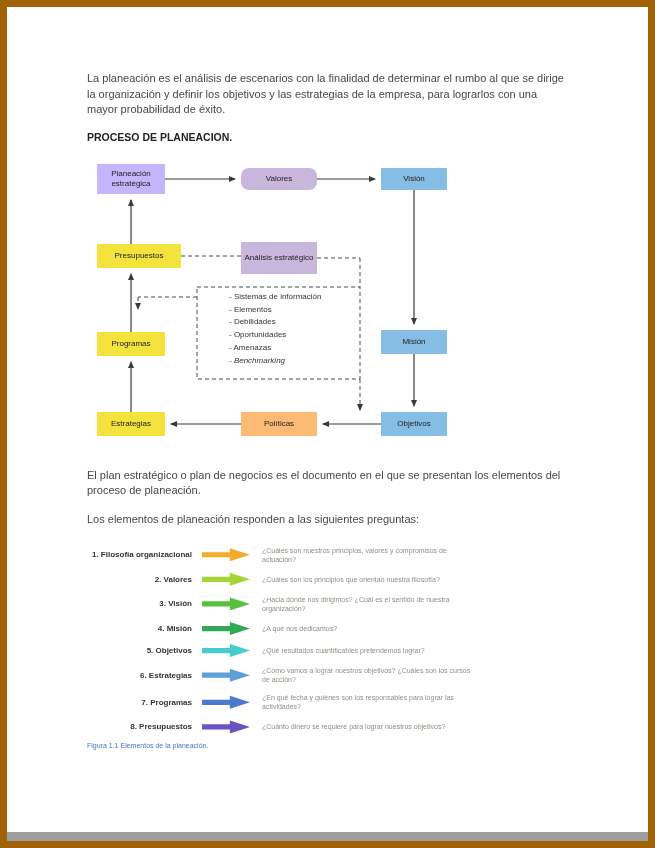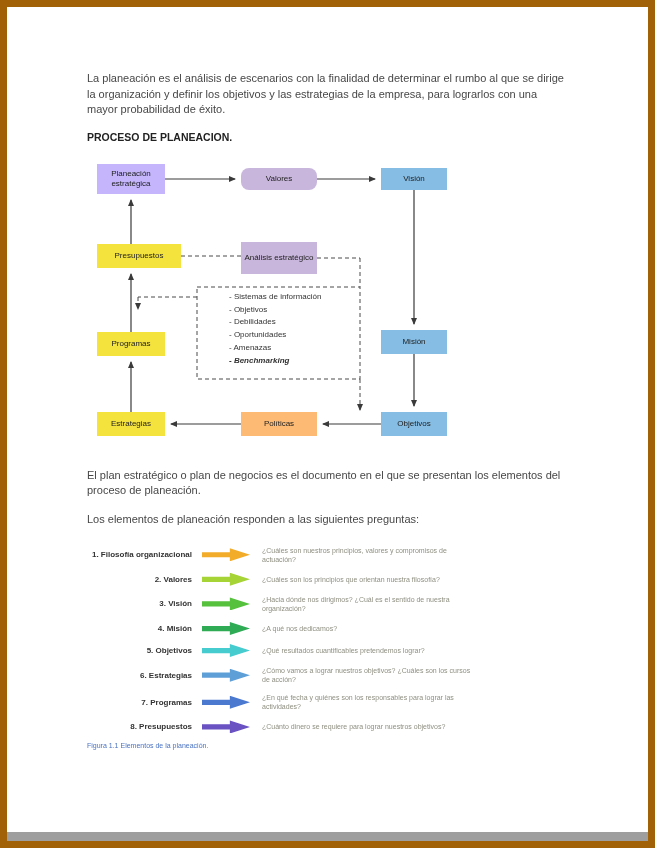--- a/index.html
+++ b/index.html
@@ -30,21 +30,21 @@
   .b4{left:149px;top:85px;width:76px;height:32px;}
   .b5{left:289px;top:173px;width:66px;height:24px;}
   .b6{left:5px;top:175px;width:68px;height:24px;}
   .b7{left:5px;top:255px;width:68px;height:24px;}
   .b8{left:149px;top:255px;width:76px;height:24px;}
   .b9{left:289px;top:255px;width:66px;height:24px;}
   .analysis-list{
     position:absolute;left:137px;top:134px;width:128px;margin:0;padding:0;
     list-style:none;font-size:8px;line-height:1.6;color:#333;
   }
-  .analysis-list li.italic{font-style:italic;font-weight:bold;}
+  .analysis-list li.italic{font-style:italic;}
   .elements{margin-top:18px;}
   .el-row{display:flex;align-items:center;margin-bottom:9px;}
   .el-label{
     width:105px;text-align:right;font-size:8px;font-weight:bold;color:#333;
     padding-right:10px;flex:0 0 105px;
   }
   .el-arrow{
     width:48px;height:13px;flex:0 0 48px;margin-right:12px;
     clip-path:polygon(0% 30%,58% 30%,58% 0%,100% 50%,58% 100%,58% 70%,0% 70%);
     background:#999;
@@ -97,21 +97,21 @@
     <div class="box b3" style="background-color: rgb(244, 226, 61);">Presupuestos</div>
     <div class="box b4" style="background-color: rgb(201, 182, 221);">Análisis estratégico</div>
     <div class="box b5" style="background-color: rgb(133, 189, 228);">Misión</div>
     <div class="box b6" style="background-color: rgb(244, 226, 61);">Programas</div>
     <div class="box b7" style="background-color: rgb(244, 226, 61);">Estrategias</div>
     <div class="box b8" style="background-color: #fdba74;">Políticas</div>
     <div class="box b9" style="background-color: rgb(133, 189, 228);">Objetivos</div>
 
     <ul class="analysis-list">
       <li>- Sistemas de información</li>
-      <li>- Objetivos</li>
+      <li>- Elementos</li>
       <li>- Debilidades</li>
       <li>- Oportunidades</li>
       <li>- Amenazas</li>
       <li class="italic">- Benchmarking</li>
     </ul>
   </div>
 
   <p class="para" style="margin-top:16px;">El plan estratégico o plan de negocios es el documento en el que se presentan los elementos del proceso de planeación.</p>
   <p class="para">Los elementos de planeación responden a las siguientes preguntas:</p>
 

